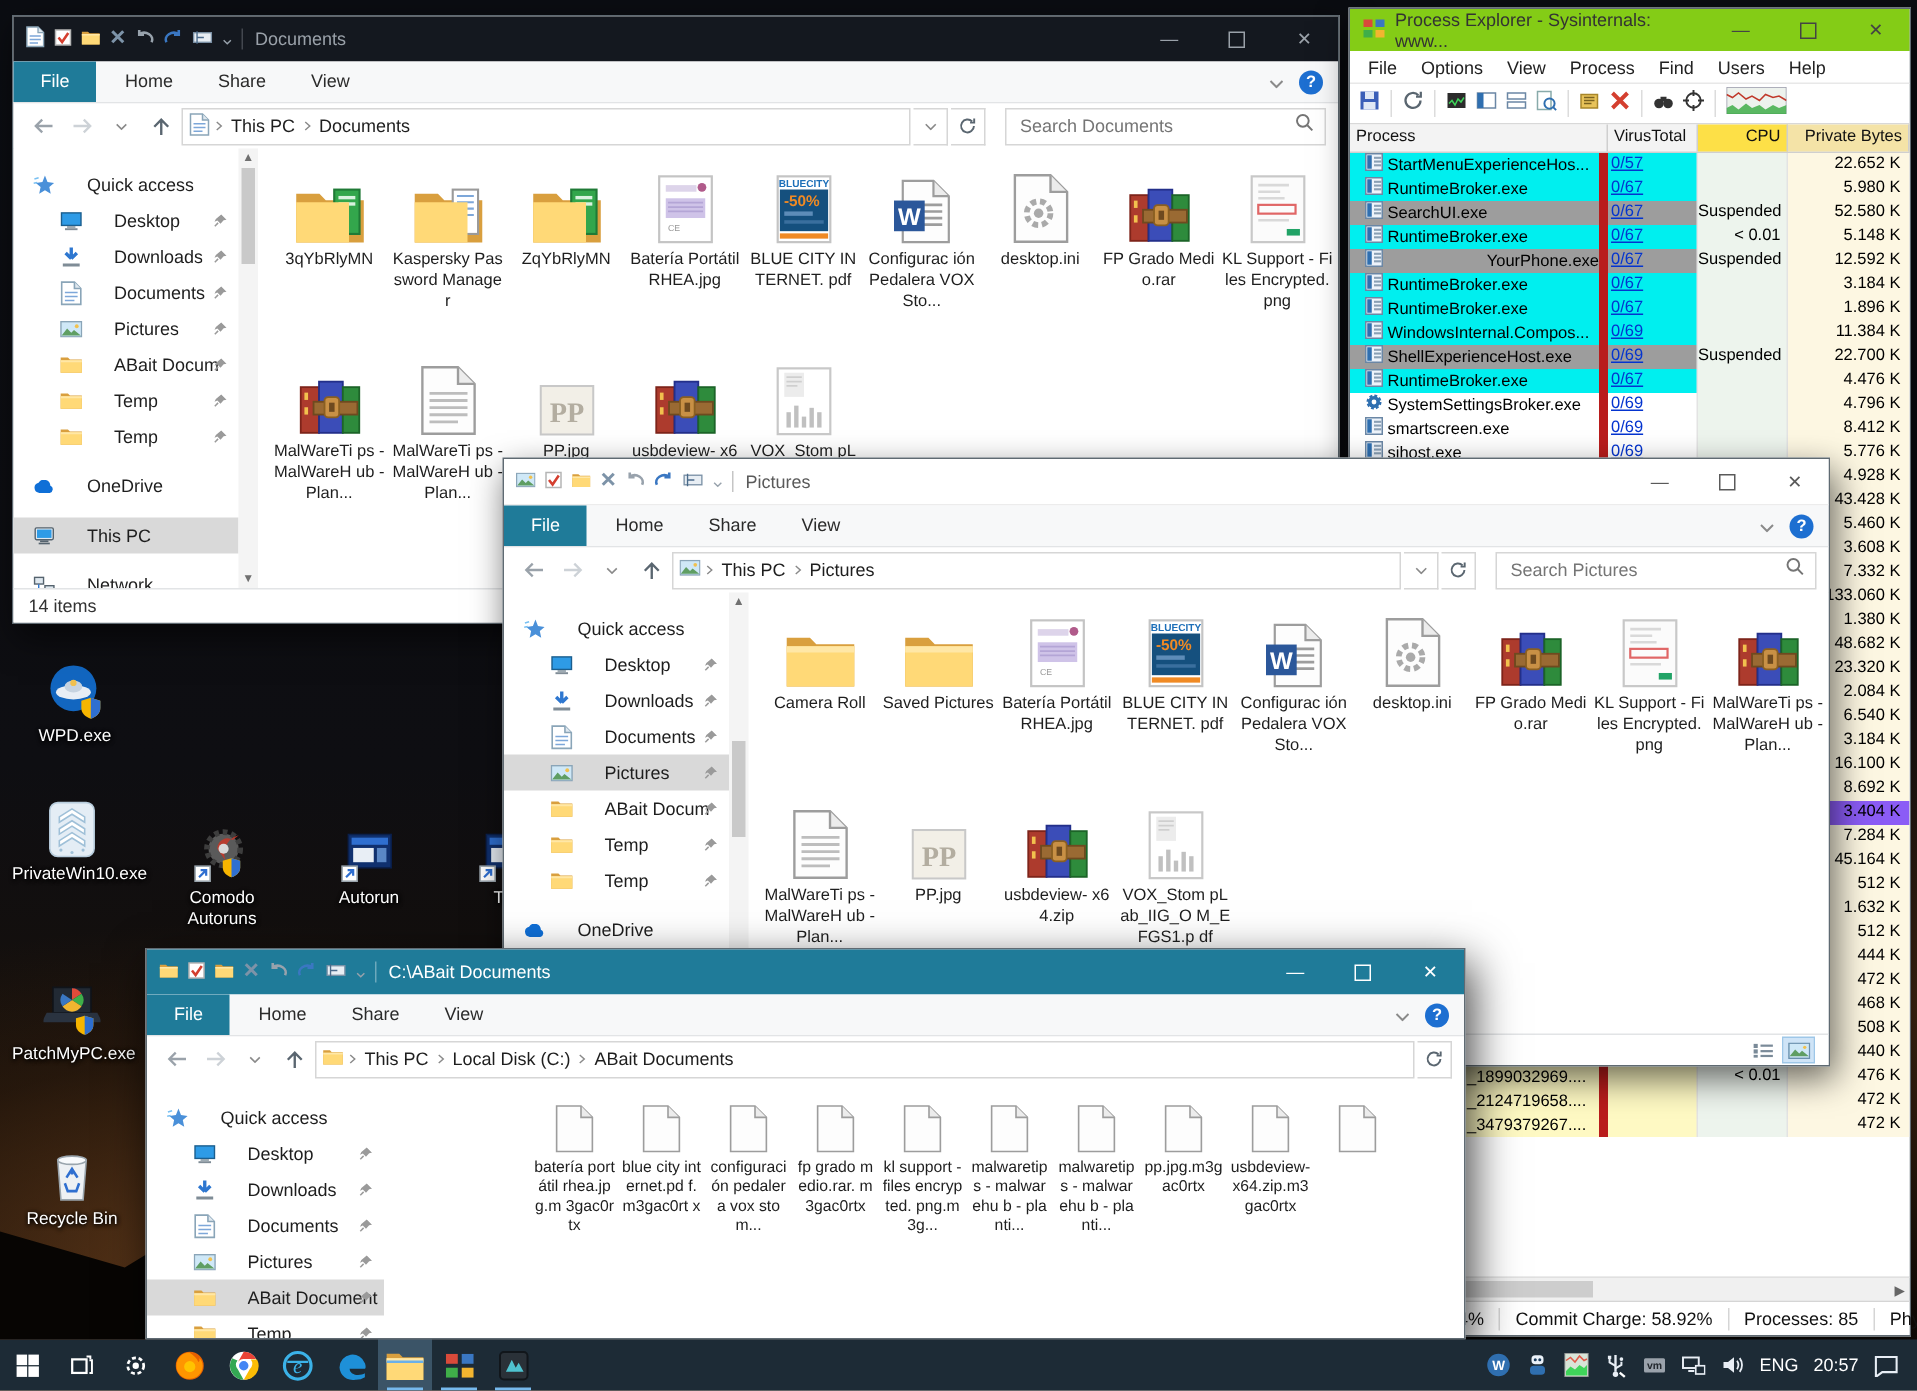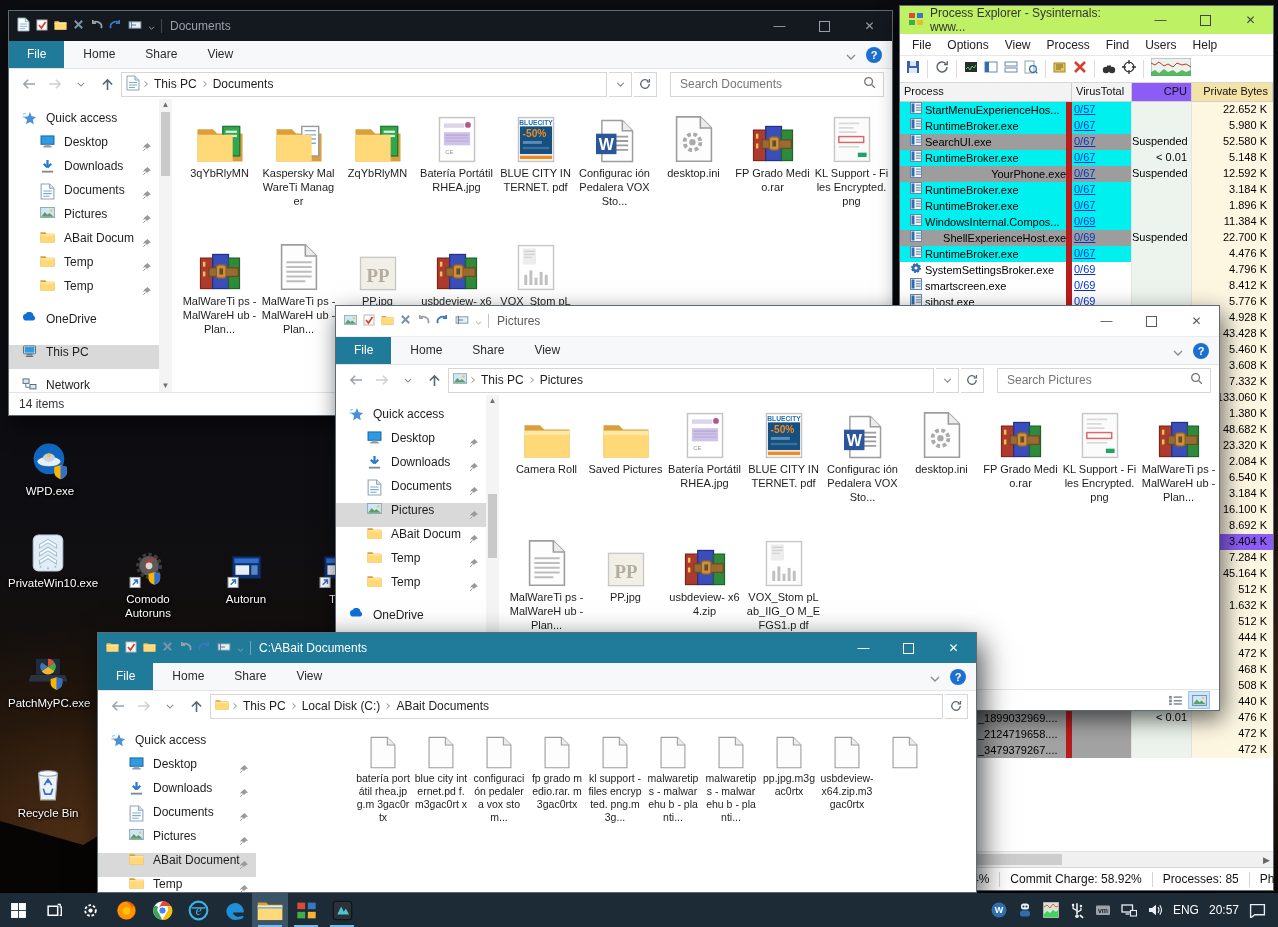--- a/index.html
+++ b/index.html
@@ -42,21 +42,21 @@
   .addrfield{flex:1;height:23px;border:1px solid #d6d6d6;display:flex;align-items:center;font-size:12px;color:#1e1e1e;
     padding:0 4px;gap:3px;overflow:hidden;white-space:nowrap;min-width:0}
   .addrbtn{width:22px;height:23px;border:1px solid #d6d6d6;border-left:none;display:flex;align-items:center;justify-content:center;flex:none}
   .searchfield{width:198px;height:23px;border:1px solid #d6d6d6;display:flex;align-items:center;padding:0 7px;margin-left:11px;flex:none}
   .searchfield input{border:0;outline:0;flex:1;font-size:12px;color:#444;font-family:inherit;background:transparent;min-width:0}
   .crumbs{display:flex;align-items:center;gap:3px;overflow:hidden}
   .crumb{padding:0 2px}
   
   .exbody{flex:1;display:flex;min-height:0;background:#fff}
   .sidebar{width:150px;flex:none;padding-top:12px;overflow:hidden;position:relative}
-  .srow{height:24px;display:flex;align-items:flex-start;gap:8px;font-size:12px;color:#1e1e1e;padding-left:12px;position:relative}
+  .srow{height:24px;display:flex;align-items:center;gap:20px;font-size:12px;color:#1e1e1e;padding-left:12px;position:relative}
   .srow.child{padding-left:30px}
   .srow.sel{background:#d9d9d9}
   .srow.gap{margin-top:9px}
   .srow .pin{position:absolute;right:7px;top:6px}
   .sico{width:17px;display:flex;justify-content:center;flex:none}
   .slabel{white-space:nowrap;overflow:hidden}
   .sidescroll{width:13px;flex:none;background:#f4f4f4;display:flex;flex-direction:column;align-items:center;padding:1px 0}
   .sthumb{width:9px;height:64px;background:#c9c9c9;margin-top:2px}
   .sarr{font-size:8px;color:#707070;line-height:10px}
   .sarr.bottom{margin-top:auto}
@@ -69,38 +69,38 @@
   .viewbtns{margin-left:auto;display:flex;gap:4px;align-items:center}
   .viewbtn{width:20px;height:16px;display:flex;align-items:center;justify-content:center}
   .viewbtn.on{background:#cfe4f7;outline:1px solid #9ec7e8}
   
   #win-abait .files{padding-left:98px}
   #win-abait .fitem{width:58px;height:122px;font-size:10.5px;line-height:13px}
   #win-abait .fitem .fico{height:38px}
   #win-abait .fname{max-height:66px}
   #win-abait .sidebar{width:158px}
   
-  #win-px .px-title{height:28px;flex:none;display:flex;align-items:center;gap:6px;padding-left:8px;font-size:12px;color:#333;background:#bef264}
+  #win-px .px-title{height:28px;flex:none;display:flex;align-items:center;gap:6px;padding-left:8px;font-size:12px;color:#333;background:#84cc16}
   .px-menu{height:21px;flex:none;display:flex;align-items:center;font-size:12px;color:#222;background:#fff;padding-left:4px}
   .px-menu span{padding:0 8px}
   .px-tools{height:26px;flex:none;display:flex;align-items:center;gap:6px;padding:0 6px;background:#fff;
     border-top:1px solid #e8e8e8;border-bottom:1px solid #d8d8d8}
   .tsep{width:1px;height:18px;background:#dcdcdc;margin:0 1px}
   .px-header{height:18px;flex:none;display:flex;font-size:11px;color:#111;background:#f3f3f3;border-bottom:1px solid #cfcfcf}
   .px-hc{border-right:1px solid #cfcfcf;padding:2px 4px 0;box-sizing:border-box;white-space:nowrap;overflow:hidden}
   .px-rows{flex:1;overflow:hidden;font-size:11px;background:#fff}
   .px-row{display:flex;height:16px;line-height:15px;white-space:nowrap}
   .c-name{width:172px;flex:none;display:flex;align-items:center;gap:3px;padding-left:3px;overflow:hidden;box-sizing:border-box;border-right:6px solid #b91c1c}
   .c-vt{width:60px;flex:none;padding-left:2px;overflow:hidden;box-sizing:border-box;border-right:1px solid #e3e3e3}
   .c-vt a{color:#0434cf;text-decoration:underline}
   .c-cpu{width:60px;flex:none;text-align:right;padding-right:4px;background:#edf4ed;box-sizing:border-box;border-right:1px solid #e3e3e3;overflow:hidden}
   .c-pb{flex:1;text-align:right;padding-right:6px;background:#fdf7e2;box-sizing:border-box;overflow:hidden}
   .bg-cyan .c-name,.bg-cyan .c-vt{background:#00efef}
   .bg-gray .c-name,.bg-gray .c-vt{background:#9d9d9d}
-  .bg-green .c-name,.bg-green .c-vt{background:#a3a3a3}
+  .bg-green .c-name,.bg-green .c-vt{background:#fef9c3}
   .c-pb.pbsel{background:#8b5cf6}
   .px-hscroll{height:15px;flex:none;background:#f0f0f0;display:flex;align-items:center;padding:0 3px;gap:4px;border-top:1px solid #e0e0e0}
   .hthumb{width:148px;height:11px;background:#cdcdcd}
   .harr{font-size:9px;color:#666}
   .harr.right{margin-left:auto}
   .px-status{height:22px;flex:none;border-top:1px solid #d5d5d5;display:flex;align-items:center;font-size:12px;color:#111;background:#fff}
   .px-seg{padding:0 10px;border-right:1px solid #d5d5d5;height:15px;line-height:15px;white-space:nowrap}
   .px-seg:first-child{padding-left:72px}
   
   #taskbar{position:absolute;left:0;right:0;bottom:0;height:34px;background:#1d2b36;z-index:60;display:flex;align-items:center}
@@ -486,21 +486,21 @@
         </div>
         <div class="fitem">
           <div class="fico">
             <svg width="48" height="38" viewBox="0 0 34 27">
               <path d="M1 3h11l3 3h18v20H1z" fill="#d99f3e"></path>
               <rect x="19" y="1" width="12" height="21" fill="#fff" stroke="#9a9a9a"></rect>
               <path d="M21 4h8M21 7h8M21 10h8M21 13h8" stroke="#7da7d9"></path>
               <path d="M1 7h25v19H1z" fill="#ffd977"></path>
             </svg>
           </div>
-          <div class="fname">Kaspersky MalWareTi Manager</div>
+          <div class="fname">Kaspersky Password Manager</div>
         </div>
         <div class="fitem">
           <div class="fico">
             <svg width="48" height="38" viewBox="0 0 34 27">
               <path d="M1 3h11l3 3h18v20H1z" fill="#d99f3e"></path>
               <rect x="19" y="1" width="12" height="21" fill="#33a64c" stroke="#1f7a36"></rect>
               <rect x="21" y="4" width="8" height="1.6" fill="#d9f2df"></rect>
               <rect x="21" y="7" width="8" height="1.6" fill="#d9f2df"></rect>
               <path d="M1 7h25v19H1z" fill="#ffd977"></path>
             </svg>
@@ -733,21 +733,21 @@
       <span class="tsep"></span>
       <span><svg width="40" height="18" viewBox="0 0 40 18">
           <rect width="40" height="18" fill="#edf2ed" stroke="#99a"></rect>
           <path d="M0 5l4 2 4-3 5 4 4-2 5 3 4-4 5 2 4-1 5 3" stroke="#c0392b" fill="none"></path>
           <path d="M0 14l4-2 4 3 5-4 4 3 5-2 4 3 5-3 4 2 5-2V18H0z" fill="#3fae49" opacity=".85"></path>
         </svg></span>
     </div>
   <div class="px-header">
       <span class="px-hc" style="width: 172px;">Process</span>
       <span class="px-hc" style="width: 60px;">VirusTotal</span>
-      <span class="px-hc" style="width: 60px; background: #8b5cf6; text-align: right;">CPU</span>
+      <span class="px-hc" style="width: 60px; background: #fde047; text-align: right;">CPU</span>
       <span class="px-hc" style="flex: 1 1 0%; background: rgb(244, 227, 167); text-align: right;">Private Bytes</span>
     </div>
   <div class="px-rows">
       <div class="px-row bg-cyan">
         <span class="c-name" style="padding-left: 10px;">
           <span><svg width="12" height="12" viewBox="0 0 12 12">
               <rect x=".5" y=".5" width="11" height="11" fill="#eef4fb" stroke="#6b87a5"></rect>
               <rect x="1.5" y="1.5" width="3" height="9" fill="#2f6fb0"></rect>
               <rect x="6" y="2.5" width="4.8" height="1.4" fill="#8aa0b5"></rect>
               <rect x="6" y="5" width="4.8" height="1.4" fill="#8aa0b5"></rect>
@@ -858,21 +858,21 @@
               <rect x="6" y="5" width="4.8" height="1.4" fill="#8aa0b5"></rect>
               <rect x="6" y="7.5" width="4.8" height="1.4" fill="#8aa0b5"></rect>
             </svg></span>
           <span>WindowsInternal.Compos...</span>
         </span>
         <span class="c-vt"><a>0/69</a></span>
         <span class="c-cpu"></span>
         <span class="c-pb">11.384 K</span>
       </div>
       <div class="px-row bg-gray">
-        <span class="c-name" style="padding-left: 10px; justify-content: space-between;">
+        <span class="c-name" style="padding-left: 10px;">
           <span><svg width="12" height="12" viewBox="0 0 12 12">
               <rect x=".5" y=".5" width="11" height="11" fill="#eef4fb" stroke="#6b87a5"></rect>
               <rect x="1.5" y="1.5" width="3" height="9" fill="#2f6fb0"></rect>
               <rect x="6" y="2.5" width="4.8" height="1.4" fill="#8aa0b5"></rect>
               <rect x="6" y="5" width="4.8" height="1.4" fill="#8aa0b5"></rect>
               <rect x="6" y="7.5" width="4.8" height="1.4" fill="#8aa0b5"></rect>
             </svg></span>
           <span>ShellExperienceHost.exe</span>
         </span>
         <span class="c-vt"><a>0/69</a></span>

